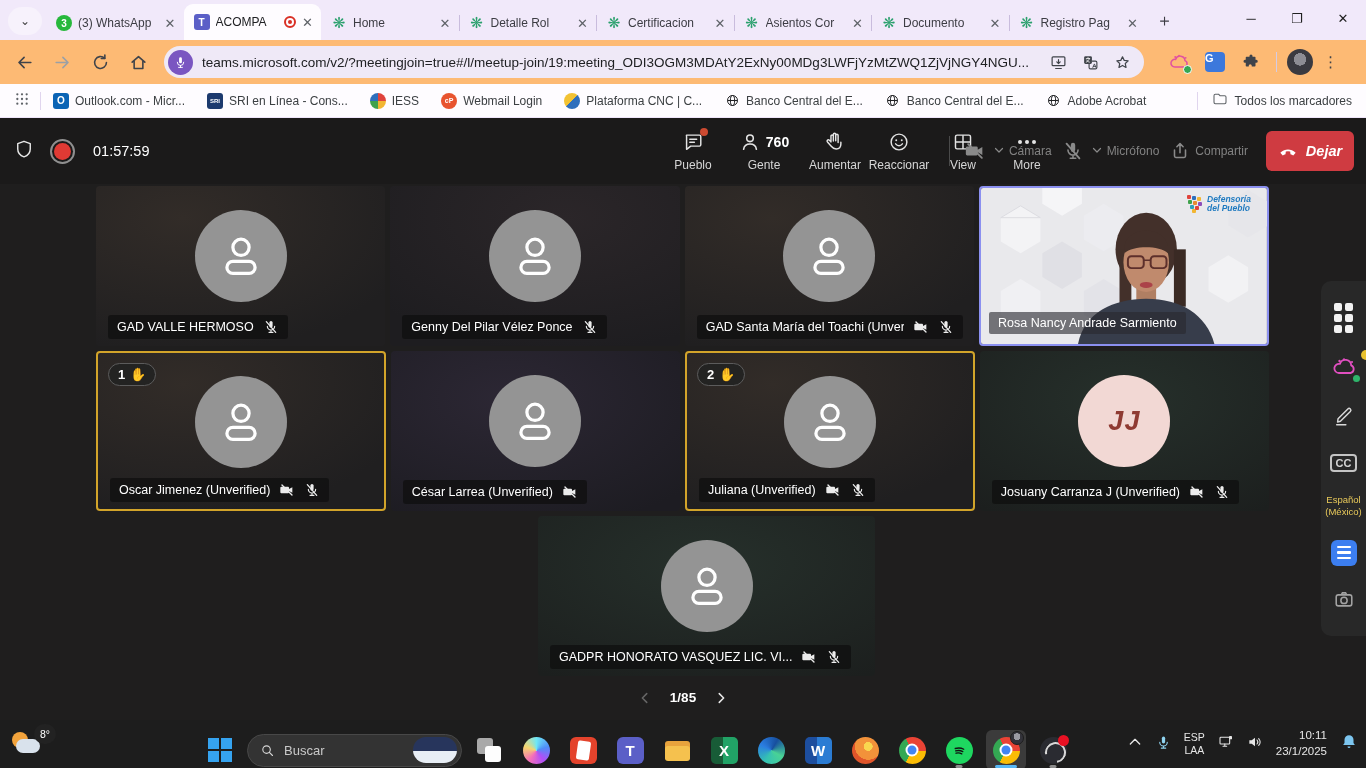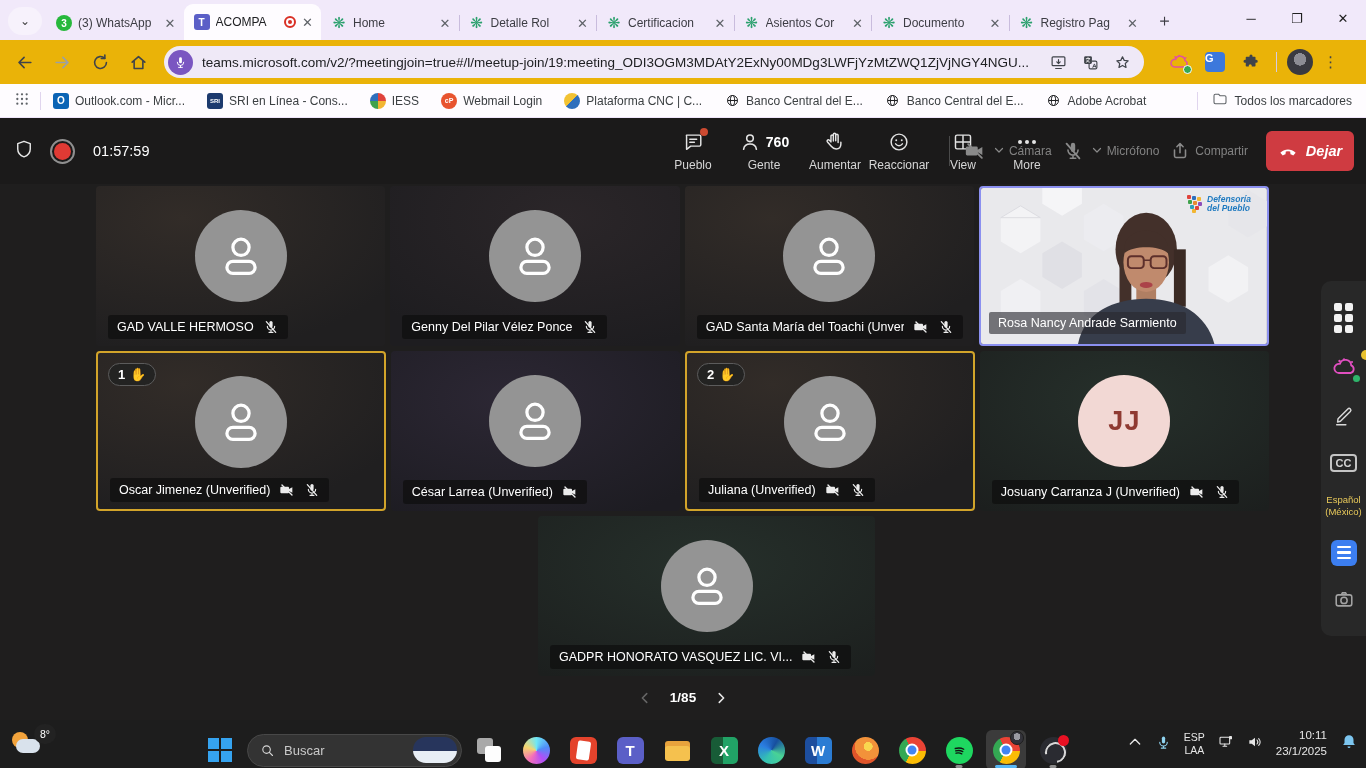--- a/index.html
+++ b/index.html
@@ -23,21 +23,21 @@
   .fav { width:16px; height:16px; flex:0 0 auto; border-radius:50%; display:flex; align-items:center; justify-content:center; }
   .fav-wa { background:#27b83c; color:#fff; font-size:10px; font-weight:bold; }
   .fav-teams { border-radius:3px; background:#5b5fc7; color:#fff; font-size:10px; font-weight:bold; }
   .fav-gear { color:#2aa06d; font-size:15px; line-height:16px; }
   .rec-ind { width:12px; height:12px; border:2px solid #d93025; border-radius:50%; position:relative; flex:0 0 auto; }
   .rec-ind::after { content:""; position:absolute; inset:2px; background:#d93025; border-radius:50%; }
   .newtab-btn { font-size:17px; color:#3c3c43; margin:0 0 8px 10px; }
   .wincontrols { position:absolute; right:0; top:0; height:36px; display:flex; }
   .winbtn { width:46px; display:flex; align-items:center; justify-content:center; color:#202020; font-size:13px; }
 
-  .navrow { position:absolute; top:40px; left:0; width:1366px; height:44px; background:#eab308;
+  .navrow { position:absolute; top:40px; left:0; width:1366px; height:44px; background:#fdba74;
     display:flex; align-items:center; }
   .navic { width:28px; height:28px; margin-left:10px; display:flex; align-items:center; justify-content:center; color:#3f434a; }
   .navic svg { width:19px; height:19px; }
   .navic.dim { color:#9aa0a6; }
   .omnibox { margin-left:12px; width:980px; height:32px; background:#efe9f7; border-radius:16px;
     display:flex; align-items:center; padding:0 10px 0 4px; }
   .mic-badge { width:25px; height:25px; border-radius:50%; background:#7a56c1; display:flex; align-items:center; justify-content:center; }
   .mic-badge svg { width:13px; height:13px; color:#fff; }
   .url-text { margin-left:9px; flex:1; font-size:13.5px; color:#202124; white-space:nowrap; overflow:hidden; }
   .omni-ic { width:24px; height:24px; margin-left:8px; display:flex; align-items:center; justify-content:center; color:#3f434a; }
@@ -106,21 +106,21 @@
   .tile { position:relative; width:337px; height:160px; border-radius:4px; overflow:hidden;
     background:radial-gradient(120% 120% at 30% 20%, #322c28 0%, #201f20 70%); }
   .tile.bg-b { background:radial-gradient(120% 120% at 60% 20%, #2b2629 0%, #1e1d20 70%); }
   .tile.bg-c { background:radial-gradient(120% 120% at 40% 30%, #2c2734 0%, #1d1c22 70%); }
   .tile.bg-d { background:radial-gradient(120% 120% at 50% 30%, #26302b 0%, #1c1f1e 70%); }
   .tile--hand { border:2.5px solid var(--hand_yellow); }
   .tile--speaking { border:2.5px solid var(--speaking_border); }
   .tile--wide-center { margin-left:442px; }
   .avatar { position:absolute; left:50%; top:44%; transform:translate(-50%,-50%);
     width:92px; height:92px; border-radius:50%; background:var(--avatar_gray);
-    display:flex; align-items:center; justify-content:center; }
+    display:flex; align-items:center; justify-content:center;font-style:italic; }
   .avatar svg { width:52px; height:52px; color:#fff; }
   .avatar.jj { background:var(--jj_bg); color:var(--jj_text); font-size:27px; font-weight:bold; letter-spacing:1px; }
   .name-bar { position:absolute; left:12px; bottom:7px; max-width:92%; background:rgba(14,14,14,.72);
     border-radius:3px; padding:4px 9px; display:flex; align-items:center; gap:9px; }
   .pname { color:#fff; font-size:12.5px; white-space:nowrap; overflow:hidden; }
   .name-bar svg { width:16px; height:16px; color:#ececec; flex:0 0 auto; }
   .hand-badge { position:absolute; top:10px; left:10px; background:rgba(34,34,34,.88);
     border:1px solid #5c5c5c; border-radius:14px; padding:3px 9px 3px 9px;
     display:flex; align-items:center; gap:5px; }
   .hand-badge .n { color:#fff; font-size:13px; font-weight:bold; }

